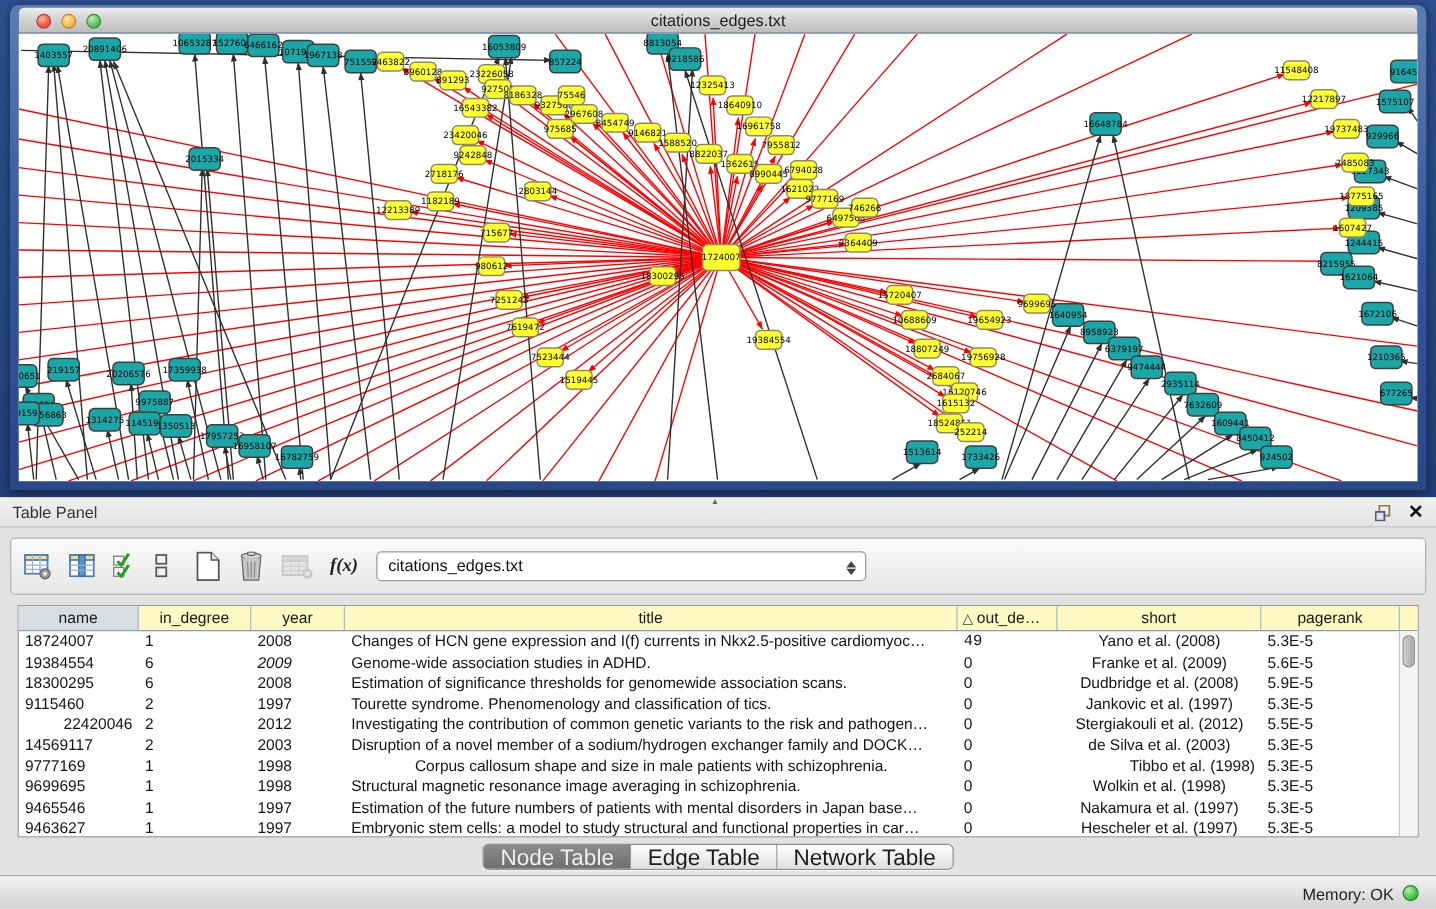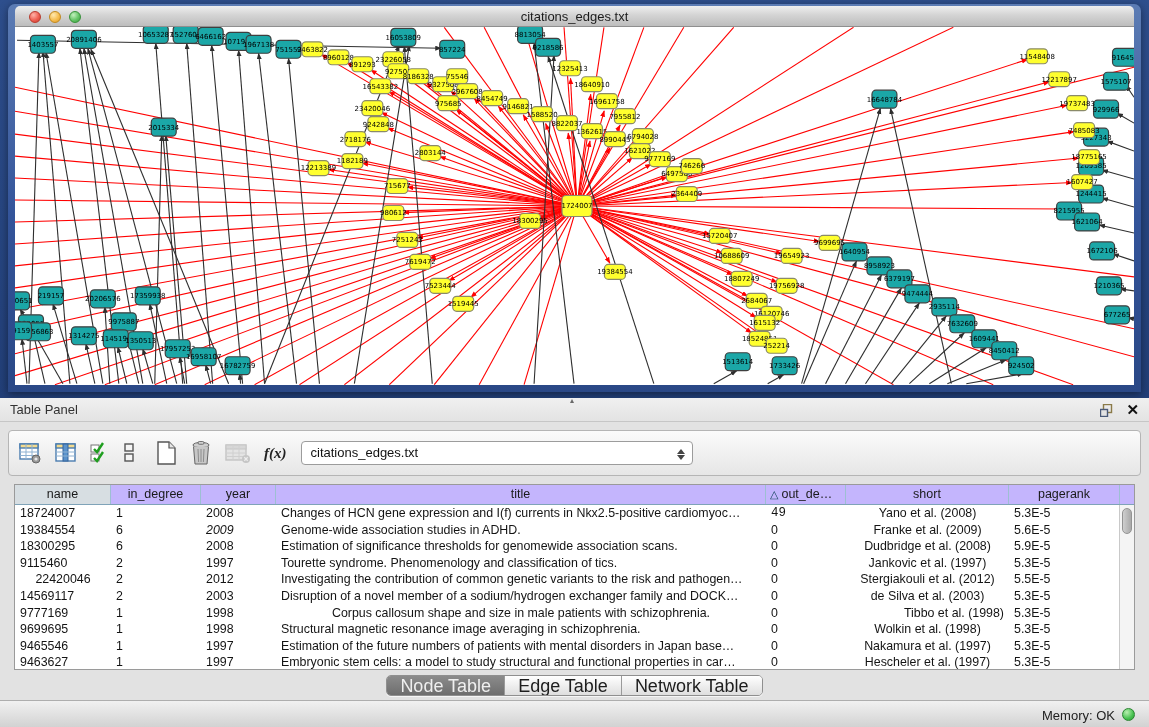--- a/index.html
+++ b/index.html
@@ -46,21 +46,21 @@
   .combo { width:392px; height:24px; background:#fff; border:1px solid #9c9c9c; border-radius:4px;
            position:relative; font-size:13px; color:#111; line-height:22px; padding-left:9px; }
   .combo-arrows { position:absolute; right:6px; top:3px; width:10px; height:18px;
                   display:flex; flex-direction:column; align-items:center; justify-content:center; gap:1px; }
   .combo-arrows span { width:0; height:0; border-left:4px solid transparent; border-right:4px solid transparent; }
   .combo-arrows .up { border-bottom:5px solid #444; }
   .combo-arrows .dn { border-top:5px solid #444; }
 
   .table-wrap { margin:8px 14px 0 14px; height:186px; border:1px solid #9a9a9a; background:#fff;
                 display:flex; flex-direction:column; position:relative; }
-  .thead { display:flex; height:20px; background:#c4b5fd; border-bottom:1px solid #7fa3b8; flex:none; }
+  .thead { display:flex; height:20px; background:#fef9c3; border-bottom:1px solid #7fa3b8; flex:none; }
   .th { font-size:12.5px; color:#1a1a1a; text-align:center; line-height:19px;
         border-right:1px solid #9dbfd2; overflow:hidden; white-space:nowrap; }
   .th.first { background:#d7dee2; }
   .th .sort { color:#15455c; margin-right:3px; font-size:11px; }
   .tbody { flex:1; overflow:hidden; position:relative; }
   .tr { display:flex; height:16.6px; }
   .td { font-size:12.4px; color:#141414; line-height:16.6px; white-space:nowrap; overflow:hidden; padding:0 5px; }
   .vscroll { position:absolute; right:0; top:20px; bottom:0; width:15px; background:#f4f4f4; border-left:1px solid #c9c9c9; }
   .vthumb { position:absolute; left:2px; top:3px; width:10px; height:26px; border-radius:5px;
             background:linear-gradient(90deg,#cfcfcf,#a9a9a9); border:1px solid #939393; }
@@ -616,21 +616,21 @@
           <div class="tr">
             <div class="td" style="width: 96px; text-align: left;">9115460</div>
             <div class="td" style="width: 90px; text-align: left;">2</div>
             <div class="td" style="width: 75px; text-align: left;">1997</div>
             <div class="td" style="width: 490px; text-align: left;">Tourette syndrome. Phenomenology and classification of tics.</div>
             <div class="td" style="width: 80px; text-align: left;">0</div>
             <div class="td" style="width: 163px; text-align: center;">Jankovic et al. (1997)</div>
             <div class="td" style="width: 111px; text-align: left;">5.3E-5</div>
           </div>
           <div class="tr">
-            <div class="td" style="width: 96px; text-align: center;">22420046</div>
+            <div class="td" style="width: 96px; text-align: right;">22420046</div>
             <div class="td" style="width: 90px; text-align: left;">2</div>
             <div class="td" style="width: 75px; text-align: left;">2012</div>
             <div class="td" style="width: 490px; text-align: left;">Investigating the contribution of common genetic variants to the risk and pathogen…</div>
             <div class="td" style="width: 80px; text-align: left;">0</div>
             <div class="td" style="width: 163px; text-align: center;">Stergiakouli et al. (2012)</div>
             <div class="td" style="width: 111px; text-align: left;">5.5E-5</div>
           </div>
           <div class="tr">
             <div class="td" style="width: 96px; text-align: left;">14569117</div>
             <div class="td" style="width: 90px; text-align: left;">2</div>

